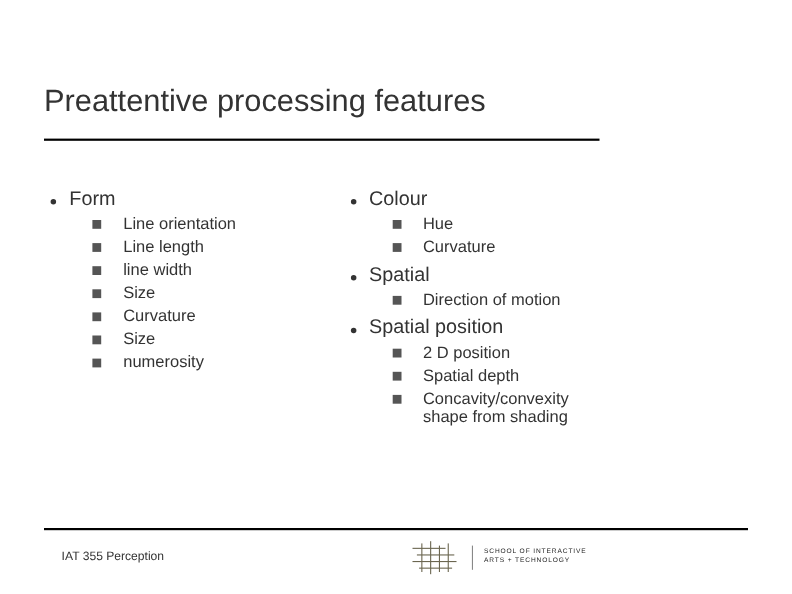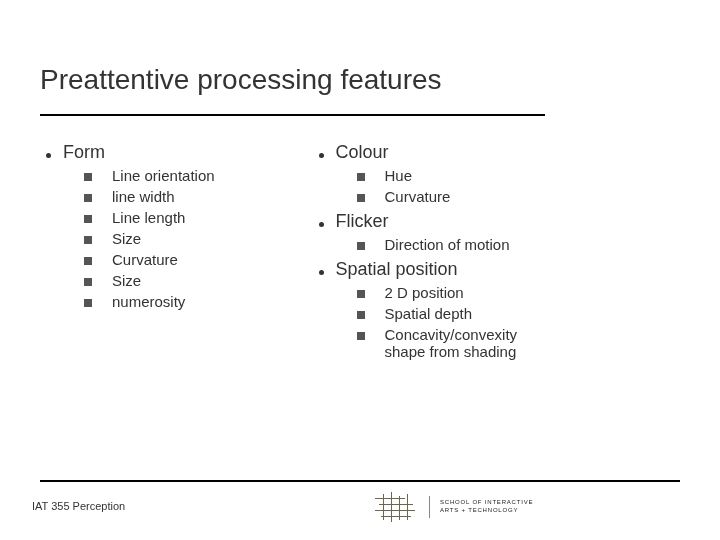--- a/index.html
+++ b/index.html
@@ -1,28 +1,28 @@
 <!DOCTYPE html>
 <html><head>
 <meta charset="utf-8">
 <style>
   * { box-sizing: border-box; margin: 0; padding: 0; }
   html, body { width: 720px; height: 540px; background: #fff; font-family: Arial, Helvetica, sans-serif; color: #333; }
-  .slide { width: 585px; height: 540px; position: relative; padding: 4px 40px; }
+  .slide { width: 585px; height: 540px; position: relative; padding: 16px 40px; }
   .title { font-size: 28px; font-weight: 400; color: #333; padding-top: 60px; padding-bottom: 18px; }
   .rule { border: none; border-top: 2px solid #000; width: 100%; }
   .content { display: flex; gap: 40px; padding-top: 20px; }
-  .col { flex: 1; }
+  .col { flex: 1; margin-top: 16px; }
   .l1 { display: flex; align-items: baseline; gap: 12px; font-size: 18px; color: #333; margin: 6px 0 4px 0; padding-left: 6px; }
   .l1 .dot { width: 5px; height: 5px; background: #333; border-radius: 50%; flex: 0 0 5px; margin-top: 8px; }
   .l2-list { padding-left: 44px; }
   .l2 { display: flex; align-items: baseline; gap: 20px; font-size: 15px; color: #333; margin: 4px 0; }
   .l2 .sq { width: 8px; height: 8px; background: #555; flex: 0 0 8px; margin-top: 5px; }
   .footer-rule { border: none; border-top: 2px solid #000; width: 100%; position: absolute; left: 40px; right: 40px; width: 640px; bottom: 58px; }
-  .footer { position: absolute; left: 32px; bottom: 28px; font-size: 11px; color: #333; }
+  .footer { position: absolute; left: 56px; bottom: 28px; font-size: 11px; color: #333; }
   .logo { position: absolute; right: 40px; bottom: 16px; width: 170px; height: 34px; display: flex; align-items: center; gap: 10px; }
   .logo-mark { width: 44px; height: 30px; position: relative; }
   .logo-mark .h1l { position: absolute; height: 1px; background: #6b6650; }
   .logo-mark .v1l { position: absolute; width: 1px; background: #6b6650; }
   .logo-text { font-size: 6px; letter-spacing: 0.8px; color: #222; line-height: 1.3; text-align: left; }
   .logo-sep { width: 1px; height: 22px; background: #888; }
 </style>
 </head>
 <body>
 
@@ -38,25 +38,25 @@
         <span class="dot"></span>
         <span>Form</span>
       </div>
       <div class="l2-list">
         <div class="l2">
             <span class="sq"></span>
             <span>Line orientation</span>
           </div>
         <div class="l2">
             <span class="sq"></span>
-            <span>line width</span>
+            <span>Line length</span>
           </div>
         <div class="l2">
             <span class="sq"></span>
-            <span>Line length</span>
+            <span>line width</span>
           </div>
         <div class="l2">
             <span class="sq"></span>
             <span>Size</span>
           </div>
         <div class="l2">
             <span class="sq"></span>
             <span>Curvature</span>
           </div>
         <div class="l2">
@@ -81,21 +81,21 @@
             <span>Hue</span>
           </div>
         <div class="l2">
             <span class="sq"></span>
             <span>Curvature</span>
           </div>
       </div>
 
       <div class="l1">
         <span class="dot"></span>
-        <span>Flicker</span>
+        <span>Spatial</span>
       </div>
       <div class="l2-list">
         <div class="l2">
             <span class="sq"></span>
             <span>Direction of motion</span>
           </div>
       </div>
 
       <div class="l1">
         <span class="dot"></span>

